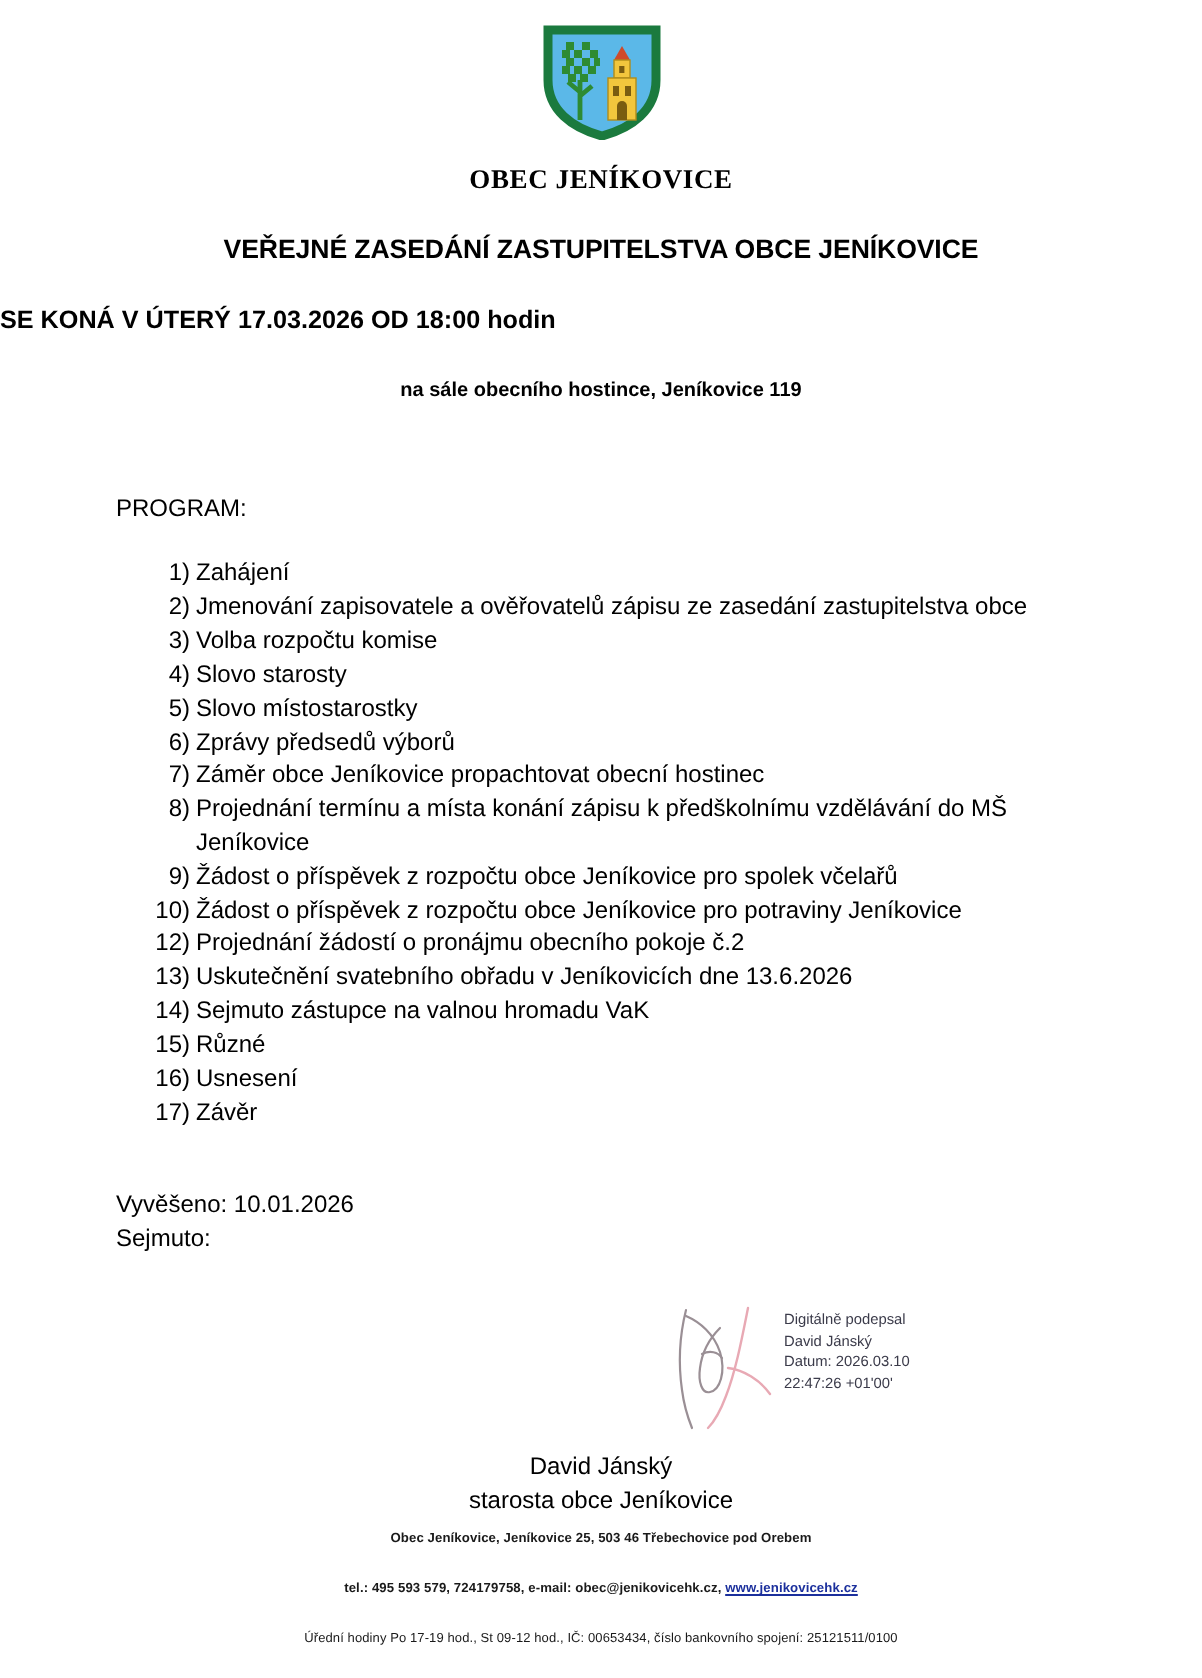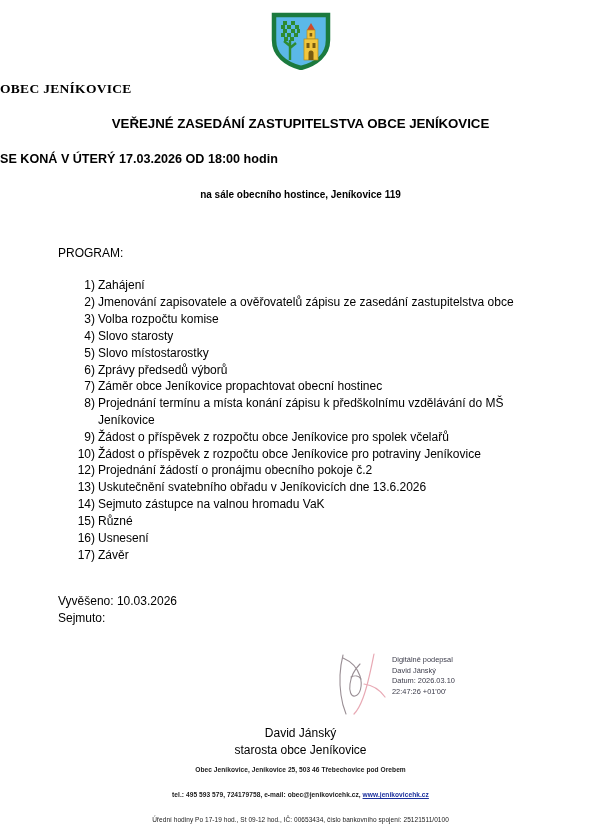--- a/index.html
+++ b/index.html
@@ -28,21 +28,21 @@
     text-align: center;
     padding-top: 12px;
   }
   .crest {
     display: inline-block;
     line-height: 0;
   }
 
   
   .village-name {
-    text-align: left;
+    text-align: center;
     font-family: "Liberation Serif", serif;
     font-weight: bold;
     font-size: 13.5px;
     letter-spacing: 0.3px;
     margin-top: 7px;
   }
   .title-main {
     text-align: center;
     font-weight: bold;
     font-size: 13.3px;
@@ -270,21 +270,21 @@
       <span class="p-num">16)</span>
       <span class="p-text">Usnesení</span>
     </div>
     <div class="p-item">
       <span class="p-num">17)</span>
       <span class="p-text">Závěr</span>
     </div>
   </div>
 
   <div class="dates">
-    <div>Vyvěšeno: 10.03.2026</div>
+    <div>Vyvěšeno: 10.01.2026</div>
     <div>Sejmuto:</div>
   </div>
 
   <div class="sig-block">
     <span class="sig-scrawl">
       <svg width="80" height="66" viewBox="0 0 80 66" xmlns="http://www.w3.org/2000/svg">
         <g fill="none" stroke="#9a8f95" stroke-width="1.1" stroke-linecap="round">
           <path d="M13 4 C10 16 9 30 11 44 C12 52 14 58 16 63"></path>
           <path d="M13 7 C20 10 27 16 30 25 C33 35 30 44 25 45 C21 46 19 40 20 33 C21 25 25 18 30 13"></path>
           <path d="M21 26 C25 24 29 25 31 28"></path>

